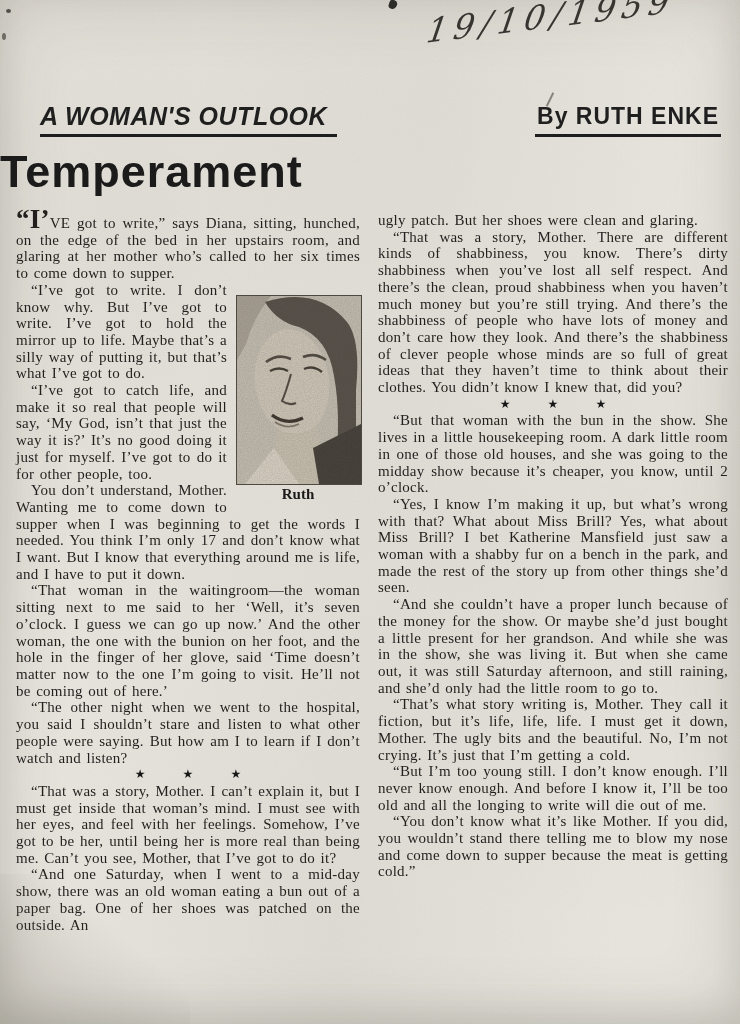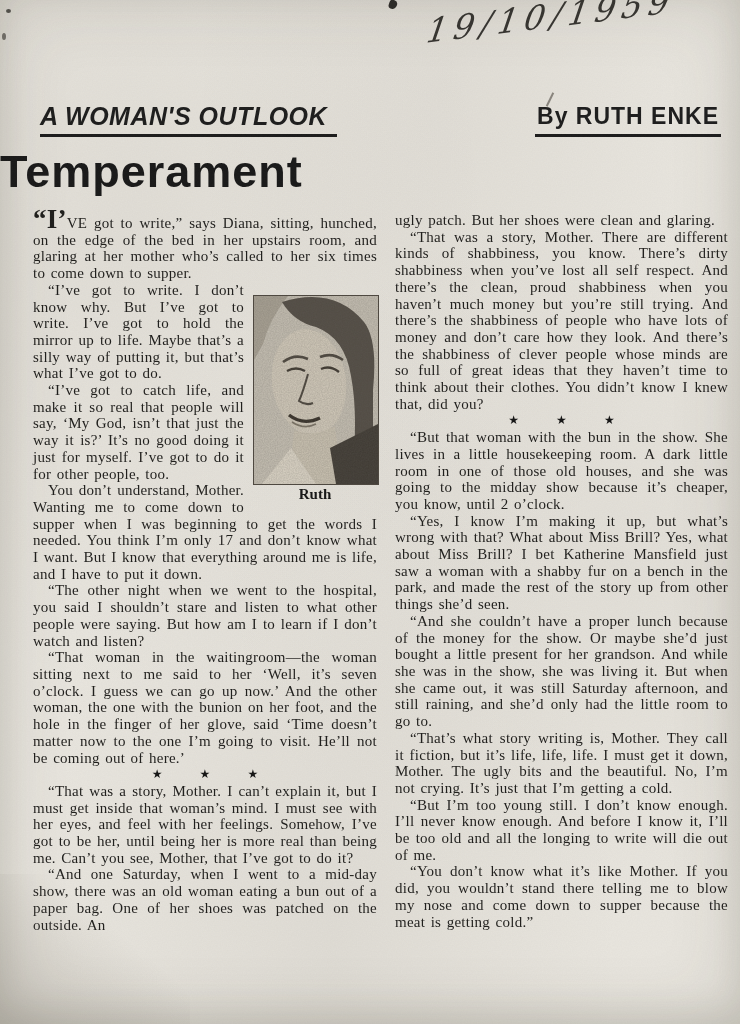--- a/index.html
+++ b/index.html
@@ -44,21 +44,21 @@
   }
   .title {
     position:absolute; top:146px; left:0; width:100%; margin:0;
     text-align:left;
     font-family:"Liberation Sans", sans-serif; font-weight:bold;
     font-size:45px; letter-spacing:1px; color:#181818;
   }
 
   
   .cols {
-    position:absolute; top:212px; left:33px; right:12px;
+    position:absolute; top:212px; left:16px; right:12px;
     display:flex; gap:18px;
   }
   .col { min-width:0; }
   .col-left  { width:344px; }
   .col-right { flex:1; }
   p.para {
     margin:0; text-align:justify; text-indent:15px;
     font-size:15px; line-height:16.7px;
     letter-spacing:.25px; word-spacing:1.5px;
     color:#1e1d1b;
@@ -134,22 +134,22 @@
           <path d="M76,152 L124,128 L124,188 L82,188 Z" fill="#3e3932"></path>
           <path d="M8,188 L37,152 L62,188 Z" fill="#ded7c8"></path>
           <rect width="124" height="188" filter="url(#photoGrain)" opacity="0.55"></rect>
         </svg>
         <div class="photo-caption">Ruth</div>
       </div>
 
       <p class="para">“I’ve got to write. I don’t know why. But I’ve got to write. I’ve got to hold the mirror up to life. Maybe that’s a silly way of putting it, but that’s what I’ve got to do.</p>
       <p class="para">“I’ve got to catch life, and make it so real that people will say, ‘My God, isn’t that just the way it is?’ It’s no good doing it just for myself. I’ve got to do it for other people, too.</p>
       <p class="para">You don’t understand, Mother. Wanting me to come down to supper when I was beginning to get the words I needed. You think I’m only 17 and don’t know what I want. But I know that everything around me is life, and I have to put it down.</p>
+      <p class="para">“That woman in the waitingroom—the woman sitting next to me said to her ‘Well, it’s seven o’clock. I guess we can go up now.’ And the other woman, the one with the bunion on her foot, and the hole in the finger of her glove, said ‘Time doesn’t matter now to the one I’m going to visit. He’ll not be coming out of here.’</p>
       <p class="para">“The other night when we went to the hospital, you said I shouldn’t stare and listen to what other people were saying. But how am I to learn if I don’t watch and listen?</p>
-      <p class="para">“That woman in the waitingroom—the woman sitting next to me said to her ‘Well, it’s seven o’clock. I guess we can go up now.’ And the other woman, the one with the bunion on her foot, and the hole in the finger of her glove, said ‘Time doesn’t matter now to the one I’m going to visit. He’ll not be coming out of here.’</p>
       <div class="sep">★ ★ ★</div>
       <p class="para">“That was a story, Mother. I can’t explain it, but I must get inside that woman’s mind. I must see with her eyes, and feel with her feelings. Somehow, I’ve got to be her, until being her is more real than being me. Can’t you see, Mother, that I’ve got to do it?</p>
       <p class="para">“And one Saturday, when I went to a mid-day show, there was an old woman eating a bun out of a paper bag. One of her shoes was patched on the outside. An</p>
     </div>
 
     <div class="col col-right">
       <p class="para continuation">ugly patch. But her shoes were clean and glaring.</p>
       <p class="para">“That was a story, Mother. There are different kinds of shabbiness, you know. There’s dirty shabbiness when you’ve lost all self respect. And there’s the clean, proud shabbiness when you haven’t much money but you’re still trying. And there’s the shabbiness of people who have lots of money and don’t care how they look. And there’s the shabbiness of clever people whose minds are so full of great ideas that they haven’t time to think about their clothes. You didn’t know I knew that, did you?</p>
       <div class="sep">★ ★ ★</div>
       <p class="para">“But that woman with the bun in the show. She lives in a little housekeeping room. A dark little room in one of those old houses, and she was going to the midday show because it’s cheaper, you know, until 2 o’clock.</p>

